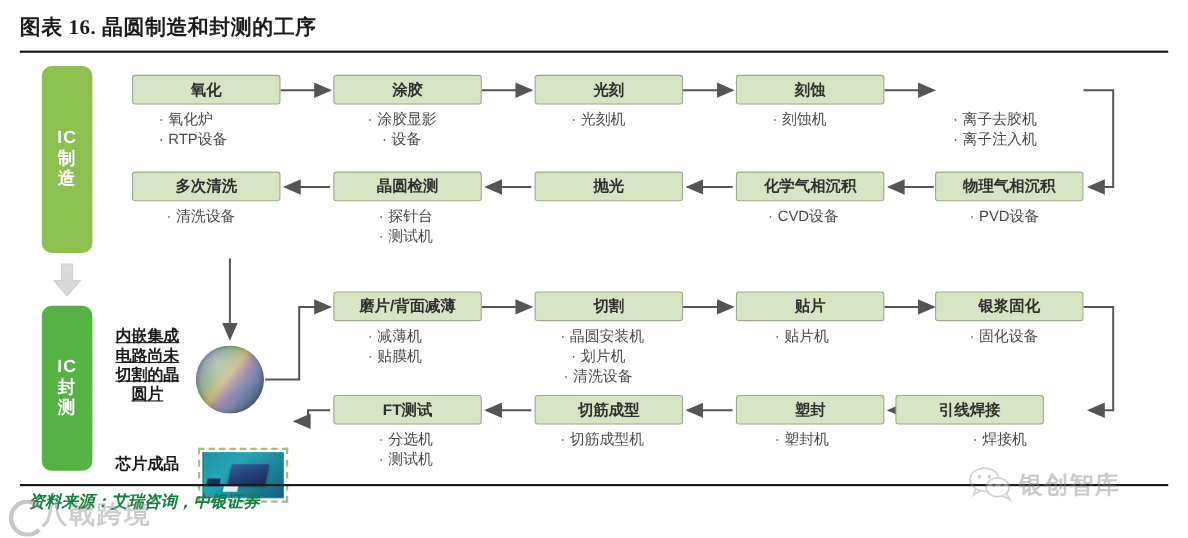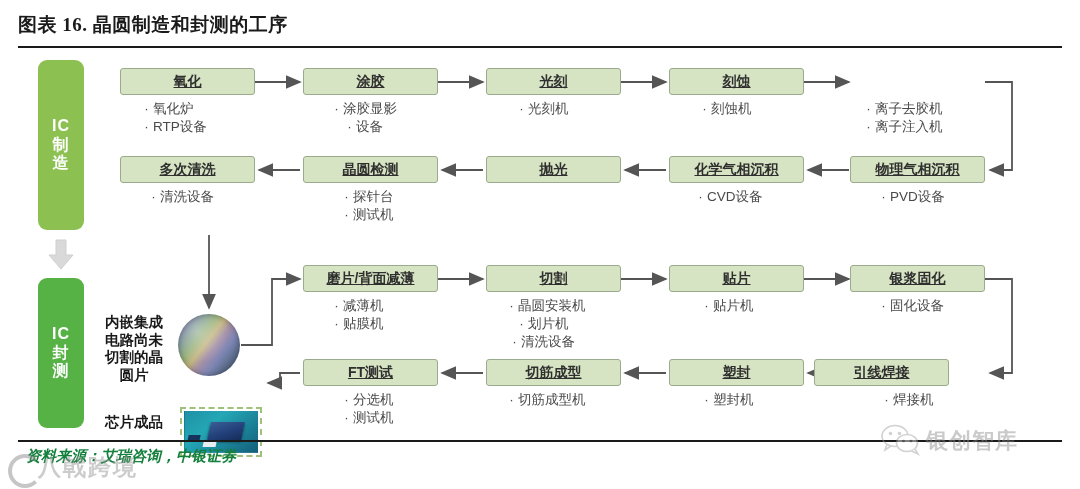--- a/index.html
+++ b/index.html
@@ -32,21 +32,21 @@
   .side-pill span{display:block;}
   #pill-fab{left:38px;top:10px;height:170px;background:#8cc152;}
   #pill-pkg{left:38px;top:228px;height:150px;background:#56b244;}
 
   #pill-arrow{position:absolute;left:48px;top:190px;width:26px;height:30px;}
 
   
   .pbox{position:absolute;height:27px;border:1.2px solid #9aab8d;
         background:#d7e4c3;border-radius:3px;
         display:flex;align-items:center;justify-content:center;
-        font-weight:bold;font-size:14px;color:#2f2f2f;box-sizing:border-box;text-decoration:underline;}
+        font-weight:bold;font-size:14px;color:#2f2f2f;box-sizing:border-box;}
   .blist{position:absolute;font-size:13.5px;line-height:1.32;color:#4a4a4a;
          white-space:nowrap;}
   .blist .li{display:block;}
   .blist .li:before{content:"\00B7";display:inline-block;width:13px;
                     text-align:center;color:#4a4a4a;}
 
   
   .conn{position:absolute;}
   svg{display:block;overflow:visible;}
 
@@ -152,21 +152,21 @@
 
         <line x1="849" y1="323" x2="808" y2="323"></line>
         <line x1="666" y1="323" x2="625" y2="323"></line>
         <line x1="483" y1="323" x2="442" y2="323"></line>
 
         <path d="M300,323 L280,323 L280,333 L268,333"></path>
       </g>
     </svg>
   </div>
 
-  <div class="midlabel" style="left:104px;top:264px;">内嵌集成电路尚未切割的晶圆片</div>
+  <div class="midlabel" style="left:104px;top:248px;text-decoration:underline;">内嵌集成电路尚未切割的晶圆片</div>
   <div class="midlabel" style="left:104px;top:364px;">芯片成品</div>
 
   <div id="wafer"></div>
 
   <div id="chip-frame">
     <div id="chip-img">
       <div class="ic-main"></div>
       <div class="ic-s1"></div>
       <div class="ic-s2"></div>
     </div>

